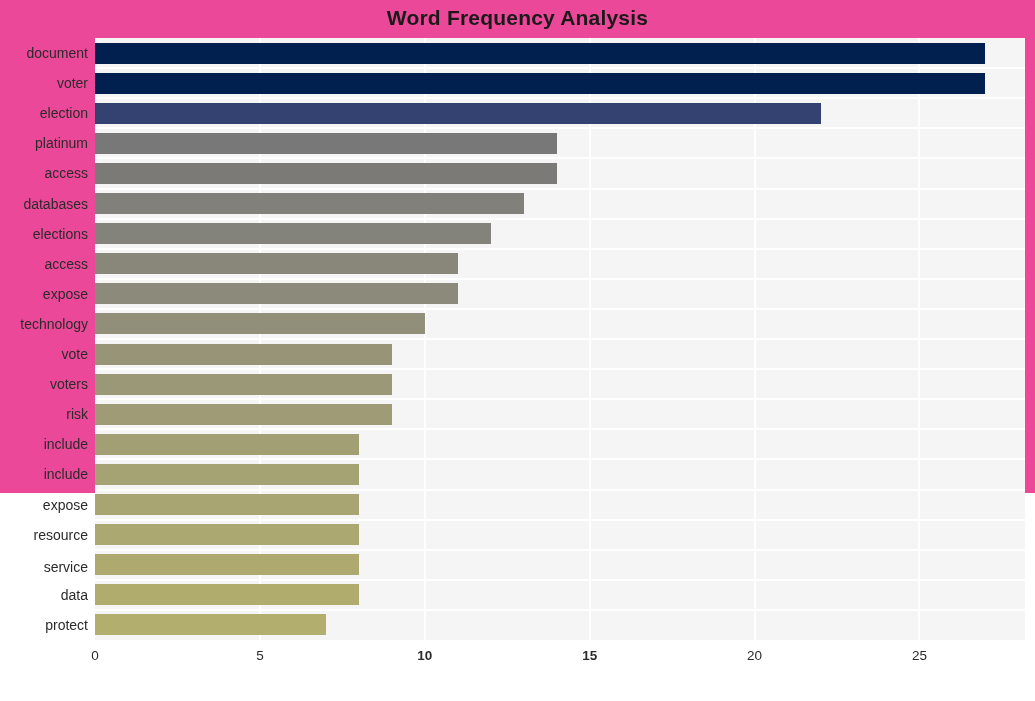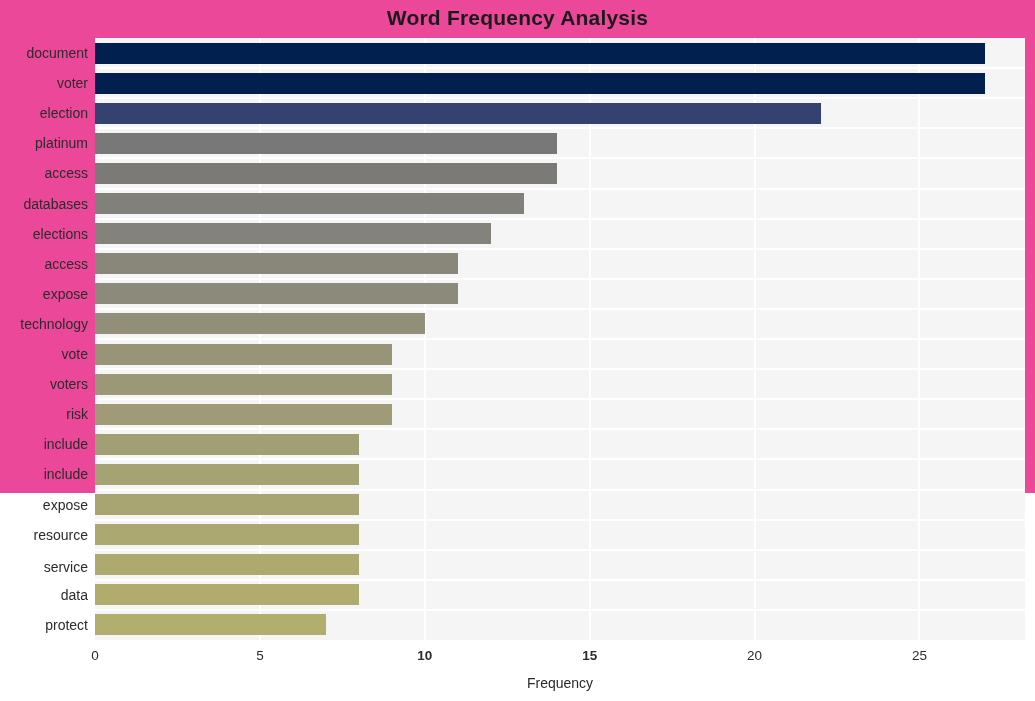--- a/index.html
+++ b/index.html
@@ -179,15 +179,14 @@
 
   <div id="x-labels">
       <div class="xlabel" style="left: 95px;">0</div>
       <div class="xlabel" style="left: 259.894px;">5</div>
       <div class="xlabel" style="left: 424.787px; font-weight: bold;">10</div>
       <div class="xlabel" style="left: 589.681px; font-weight: bold;">15</div>
       <div class="xlabel" style="left: 754.574px;">20</div>
       <div class="xlabel" style="left: 919.468px;">25</div>
     </div>
 
-  <div id="x-axis-title">Frequency</div>
 
 </div>
 
 </body></html>

